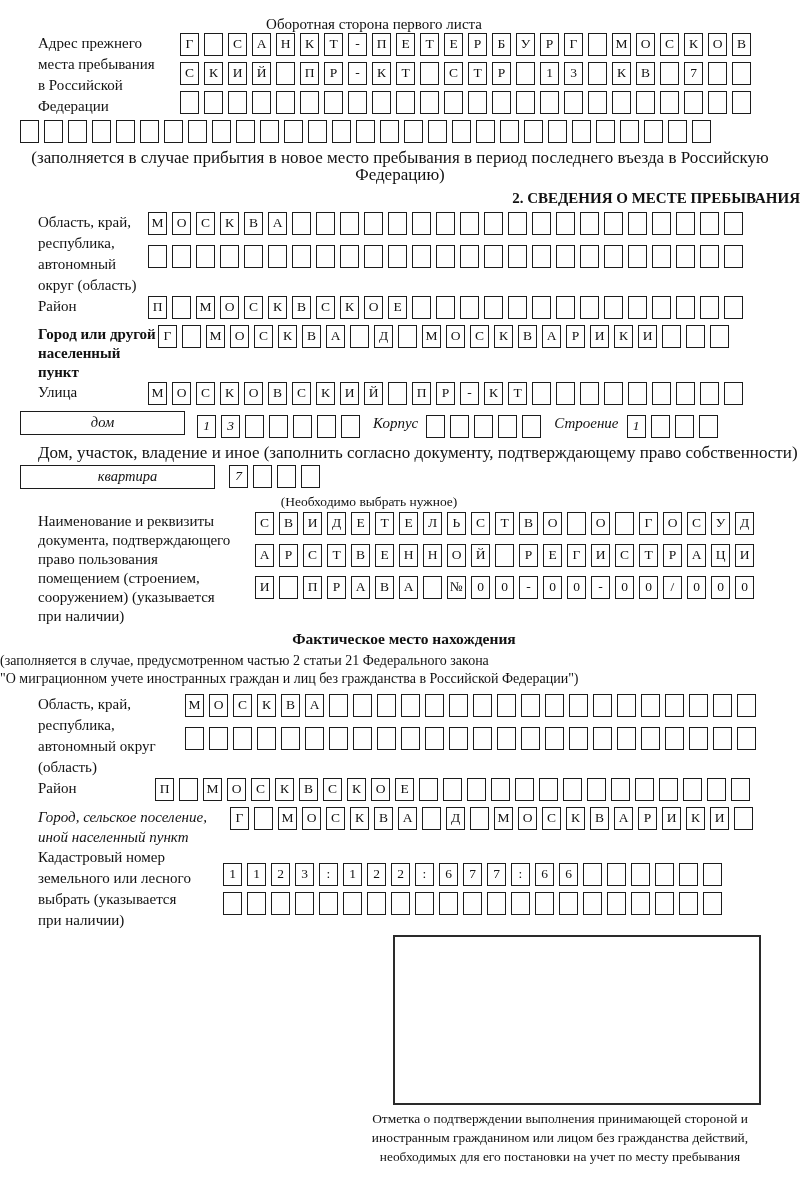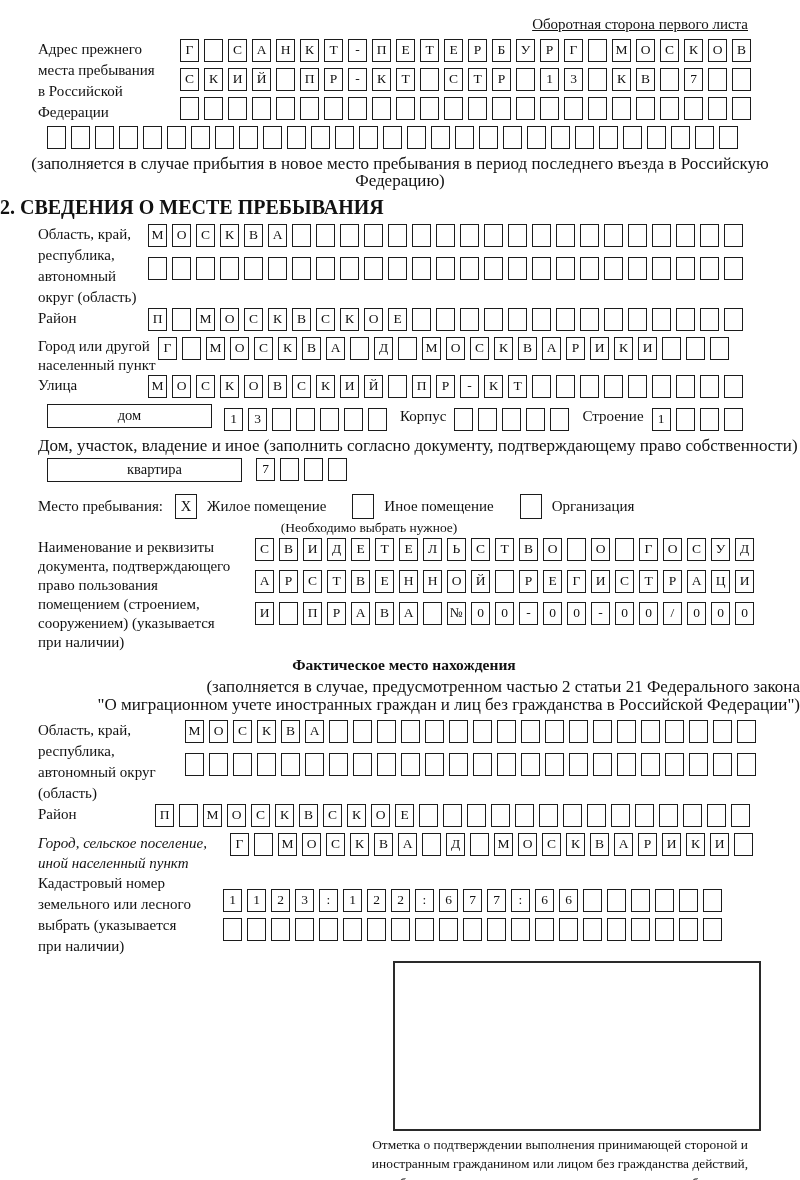--- a/index.html
+++ b/index.html
@@ -1,69 +1,69 @@
 <!DOCTYPE html>
 <html><head>
 <meta charset="utf-8">
 <style>
   html,body{margin:0;padding:0;}
   body{
     width:800px;height:1180px;overflow:hidden;background:#ffffff;color:#111;
     font-family:"Liberation Serif","DejaVu Serif",serif;font-size:15px;
   }
-  .header-note{padding:16px 52px 0 0;text-align:right;font-size:15px;text-decoration:underline;}
+  .header-note{padding:16px 52px 0 0;text-align:center;font-size:15px;}
   .flexrow{display:flex;align-items:flex-start;}
   .ml38{margin-left:38px;}
-  .ml30{margin-left:47px;}
+  .ml30{margin-left:20px;font-style:italic;}
   .lbl{white-space:pre-line;line-height:21px;flex:none;font-size:15px;}
   .w142{width:142px;}
   .w110{width:110px;}
-  .w120{width:120px;}
+  .w120{width:120px;font-weight:bold;}
   .w215{width:217px;line-height:19px;}
   .w145{width:147px;}
   .w117{width:117px;}
   .w192{width:192px;line-height:20px;font-style:italic;}
   .w185{width:185px;}
   .cellrow{white-space:nowrap;height:24px;margin-bottom:5px;}
   .cell{
     display:inline-block;width:19px;height:23px;box-sizing:border-box;
     border:1.6px solid #1c1c1c;margin-right:5px;text-align:center;
     font-size:13.5px;line-height:20px;vertical-align:top;background:#fff;
   }
   .caption{font-size:17px;line-height:17px;}
   .center{text-align:center;}
-  .sec-title{font-weight:bold;font-size:20px;text-align:left;margin:7px 0 5px 0;}
+  .sec-title{font-weight:bold;font-size:15px;text-align:right;margin:7px 0 5px 0;}
   .widebox{
     display:inline-block;box-sizing:border-box;border:1.6px solid #1c1c1c;height:24px;
     line-height:21px;text-align:center;vertical-align:top;font-size:14.5px;
   }
   .housebox{width:165px;margin-right:12px;}
   .aptbox{width:195px;margin-right:14px;padding-left:20px;}
   .inline-lbl{display:inline-block;line-height:24px;margin:0 8px;font-size:15px;}
   .chk{
     display:inline-block;width:22px;height:25px;box-sizing:border-box;border:1.6px solid #1c1c1c;
     text-align:center;line-height:22px;font-size:14.5px;vertical-align:middle;flex:none;
   }
   .stay{display:flex;align-items:center;margin-top:5px;height:28px;}
   .stay .optlbl{margin:0 26px 0 10px;}
   .stay .stay-lbl{margin-right:12px;}
   .small-note{font-size:13.5px;margin-left:28px;}
   .doc-rows .cellrow{margin-bottom:8px;}
   .fact-title{font-weight:bold;font-size:15.5px;text-align:center;margin:4px 0 4px 8px;}
-  .fact-notes{text-align:right;font-size:17px;line-height:18px;white-space:pre-line;margin-bottom:6px;}
+  .fact-notes{text-align:left;font-size:14px;line-height:18px;white-space:pre-line;margin-bottom:6px;}
   .stampbox{
     width:368px;height:170px;border:2px solid #2a2a2a;box-sizing:border-box;
     margin:4px 0 4px 393px;background:#fff;
   }
   .stamp-caption{
     margin-left:342px;width:436px;text-align:center;font-size:13.4px;line-height:19px;
   }
   .mb2{margin-bottom:2px;}
   .mb4{margin-bottom:4px;}
-  .mt6{margin-top:6px;}
+  .mt6{}
 </style>
 </head>
 <body>
 
 <div>
 
   <div class="header-note">Оборотная сторона первого листа</div>
 
   <div class="flexrow ml38 mt6">
     <div class="lbl w142">Адрес прежнего
@@ -110,29 +110,20 @@
 
   <div class="ml30" style="white-space:nowrap">
     <span class="widebox housebox">дом</span><span class="cellrow" style="display:inline-block"><span class="cell">1</span><span class="cell">3</span><span class="cell"></span><span class="cell"></span><span class="cell"></span><span class="cell"></span><span class="cell"></span></span><span class="inline-lbl">Корпус</span><span class="cellrow" style="display:inline-block"><span class="cell"></span><span class="cell"></span><span class="cell"></span><span class="cell"></span><span class="cell"></span></span><span class="inline-lbl">Строение</span><span class="cellrow" style="display:inline-block"><span class="cell">1</span><span class="cell"></span><span class="cell"></span><span class="cell"></span></span>
   </div>
   <div class="caption ml38 mb4">Дом, участок, владение и иное (заполнить согласно документу, подтверждающему право собственности)</div>
 
   <div class="ml30" style="white-space:nowrap">
     <span class="widebox aptbox">квартира</span><span class="cellrow" style="display:inline-block"><span class="cell">7</span><span class="cell"></span><span class="cell"></span><span class="cell"></span></span>
   </div>
 
-  <div class="stay ml38">
-    <span class="stay-lbl">Место пребывания:</span>
-    <span class="chk">X</span>
-    <span class="optlbl">Жилое помещение</span>
-    <span class="chk"></span>
-    <span class="optlbl">Иное помещение</span>
-    <span class="chk"></span>
-    <span class="optlbl">Организация</span>
-  </div>
   <div class="small-note center mb2" style="margin-right:90px">(Необходимо выбрать нужное)</div>
 
   <div class="flexrow ml38">
     <div class="lbl w215">Наименование и реквизиты
 документа, подтверждающего
 право пользования
 помещением (строением,
 сооружением) (указывается
 при наличии)</div>
     <div class="doc-rows">

